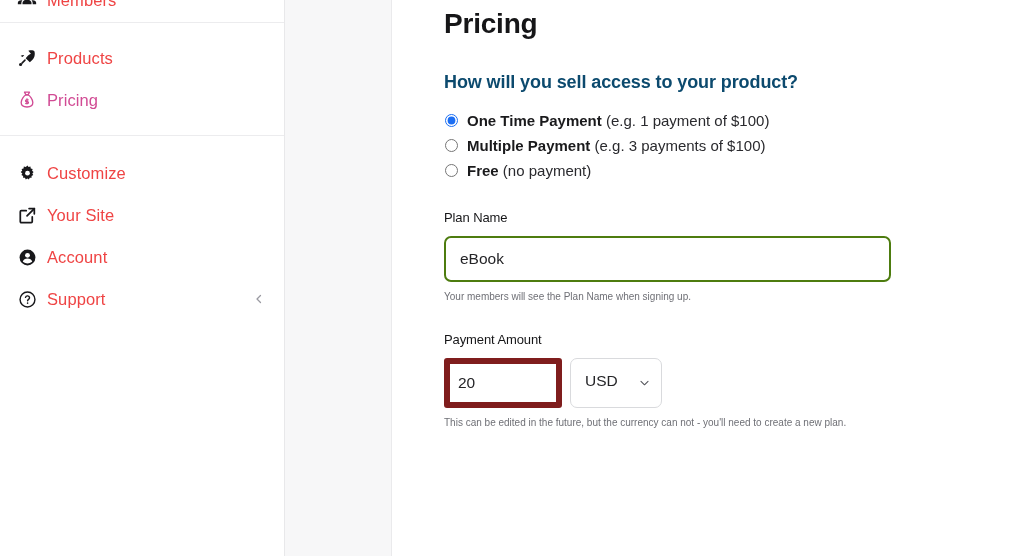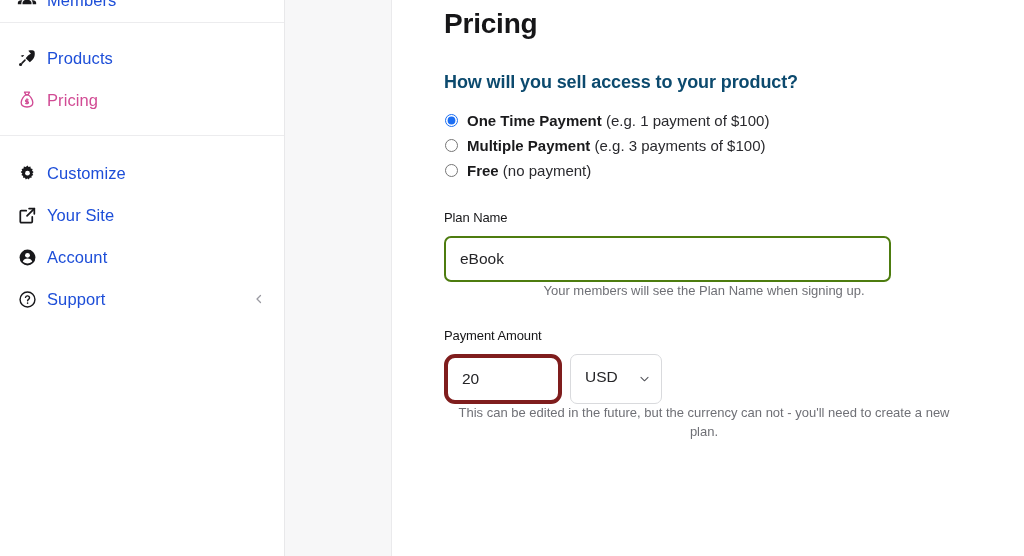--- a/index.html
+++ b/index.html
@@ -63,21 +63,21 @@
     align-items: center;
     justify-content: center;
     margin-right: 9px;
     color: #18181b;
   }
   .nav-item .ico svg { display: block; }
   .nav-item .lbl {
     font-size: 16.5px;
     line-height: 1;
     letter-spacing: 0.1px;
-    color: #1d4ed8;
+    color: #ef4444;
     white-space: nowrap;
   }
   .nav-item.active .lbl { color: #d14b94; }
   .nav-item.active .ico { color: #d14b94; }
 
   .collapse-btn {
     position: absolute;
     right: 16px;
     width: 18px;
     height: 18px;
@@ -175,38 +175,38 @@
     padding: 0 14px;
     box-sizing: border-box;
     font-family: "Liberation Sans", sans-serif;
     font-size: 15.5px;
     color: #242427;
     background: #fff;
     outline: none;
   }
   .text-input::placeholder { color: #a3a4ab; }
   .help-text {
-    font-size: 13px;
+    font-size: 10px;
     color: #6f7076;
+    margin-top: 8px;
     max-width: 520px;
     line-height: 1.45;
-    text-align: center;
   }
 
   .amount-row {
     display: flex;
     align-items: center;
     gap: 8px;
   }
   .amount-input {
     width: 118px;
     height: 50px;
-    border: 4px solid #7f1d1d;
-    border-radius: 11px;
-    padding: 0 14px;
+    border: 6px solid #7f1d1d;
+    border-radius: 3px;
+    padding: 0 8px;
     box-sizing: border-box;
     font-family: "Liberation Sans", sans-serif;
     font-size: 15.5px;
     color: #242427;
     background: #fff;
     outline: none;
   }
   .currency-select {
     width: 92px;
     height: 50px;

